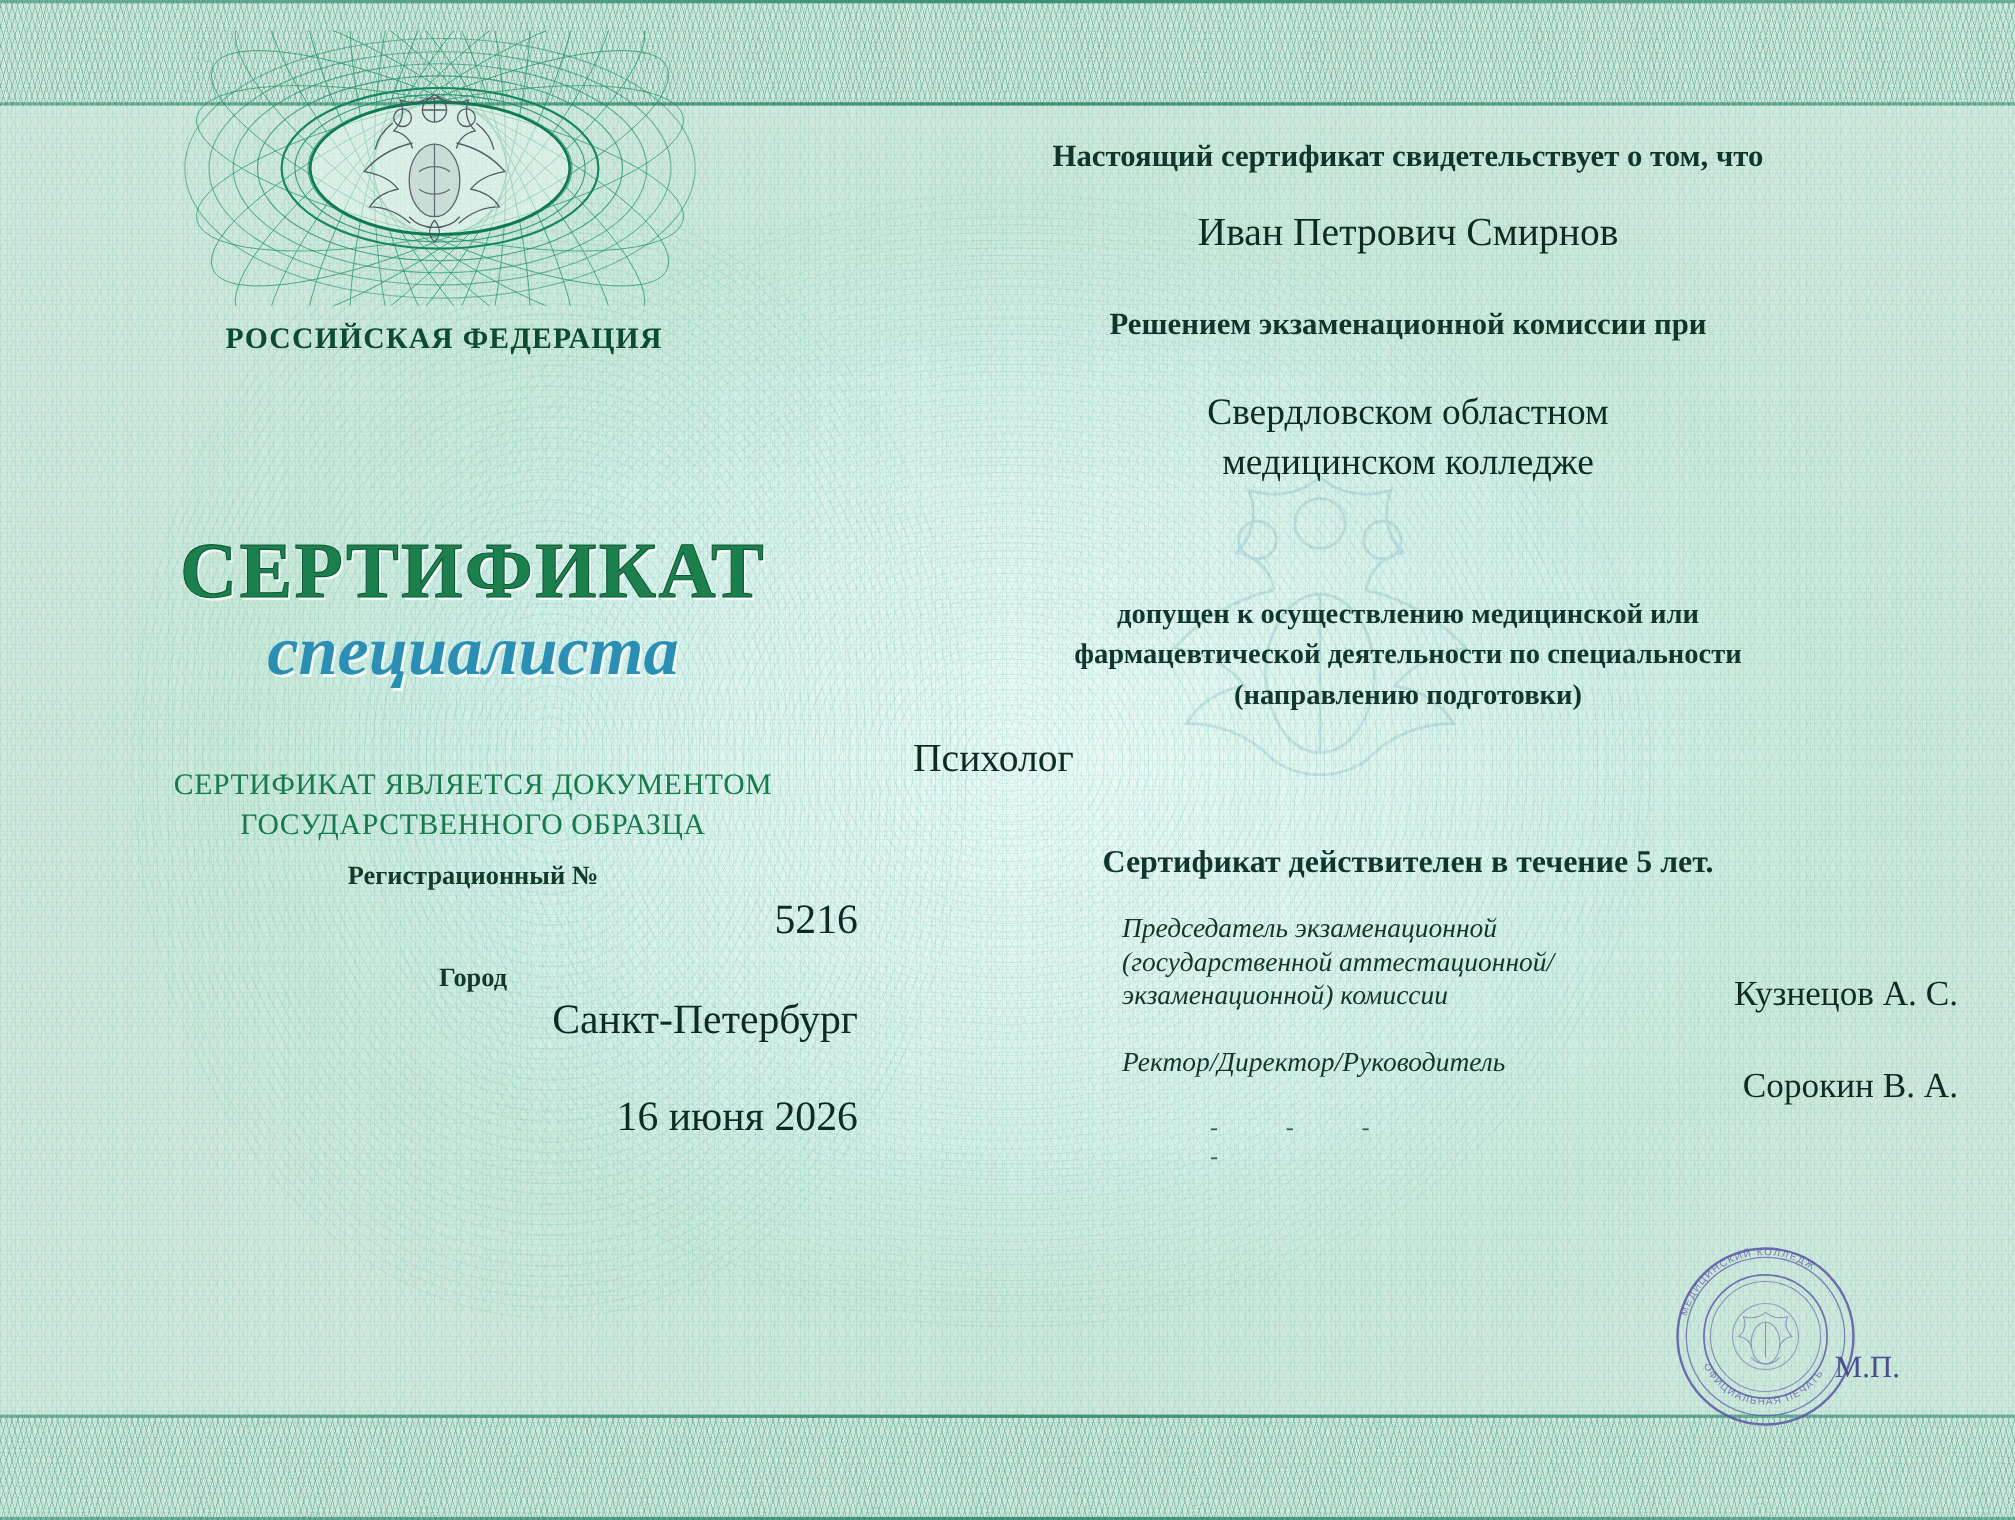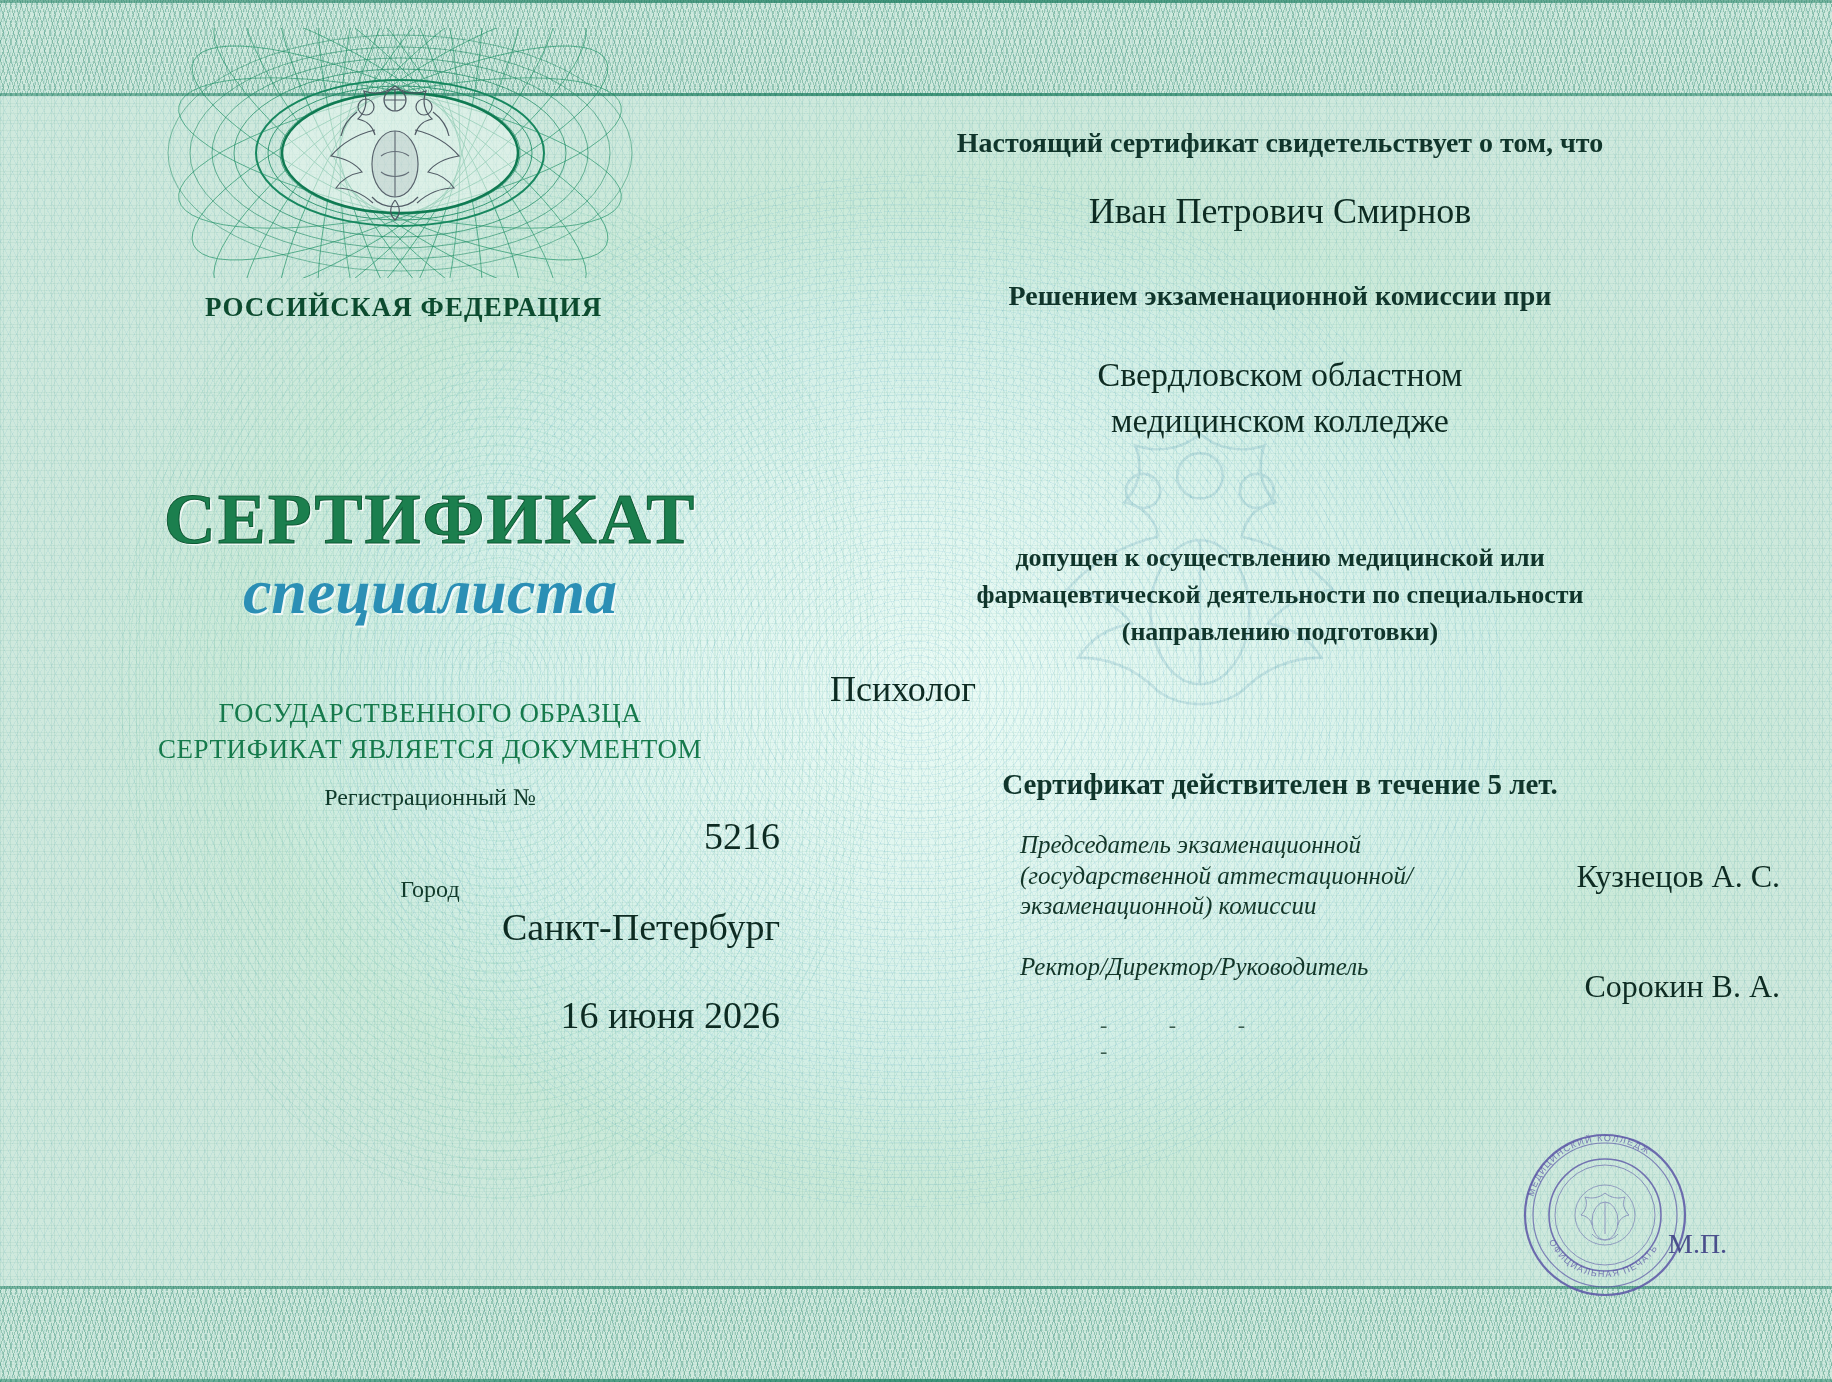--- a/index.html
+++ b/index.html
@@ -171,21 +171,21 @@
   }
 
   .reg-label,
   .city-label,
   .date-label {
     position: absolute;
     width: 700px;
     left: 80px;
     text-align: center;
     font-family: "Liberation Serif", serif;
-    font-weight: normal;
+    font-weight: bold;
     font-size: 24px;
     color: #103a2a;
   }
   .reg-label { top: 784px; }
   .city-label { top: 876px; }
   .date-label { top: 957px; }
 
   .reg-value,
   .city-value,
   .date-value {
@@ -285,21 +285,21 @@
   }
 
   .sign-row {
     position: absolute;
     left: 1020px;
     width: 760px;
     display: flex;
     align-items: flex-start;
     justify-content: space-between;
   }
-  .sign-row.chair { top: 830px; }
+  .sign-row.chair { top: 830px; align-items: flex-end; }
   .sign-row.rector { top: 952px; }
 
   .sign-title {
     font-family: "Liberation Serif", serif;
     font-style: italic;
     font-size: 25px;
     line-height: 1.22;
     color: #123528;
     width: 470px;
   }
@@ -425,22 +425,22 @@
   </svg>
 
   <div class="rf-title">РОССИЙСКАЯ ФЕДЕРАЦИЯ</div>
 
   <div class="big-title">
     <div class="line1">СЕРТИФИКАТ</div>
     <div class="line2">специалиста</div>
   </div>
 
   <div class="doc-note">
+    <div>СЕРТИФИКАТ ЯВЛЯЕТСЯ ДОКУМЕНТОМ</div>
     <div>ГОСУДАРСТВЕННОГО  ОБРАЗЦА</div>
-    <div>СЕРТИФИКАТ ЯВЛЯЕТСЯ ДОКУМЕНТОМ</div>
   </div>
 
   <div class="reg-label">Регистрационный №</div>
   <div class="reg-value">5216</div>
 
   <div class="city-label">Город</div>
   <div class="city-value">Санкт-Петербург</div>
 
   <div class="date-value">16 июня 2026</div>
 

